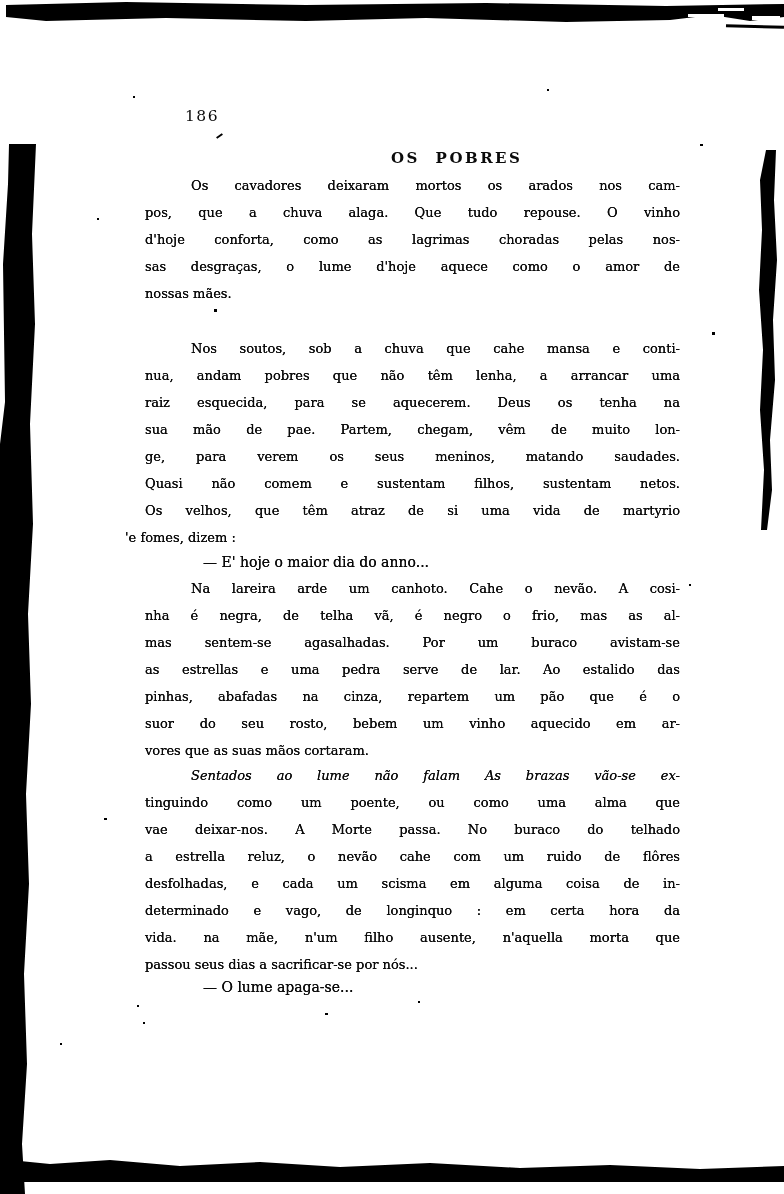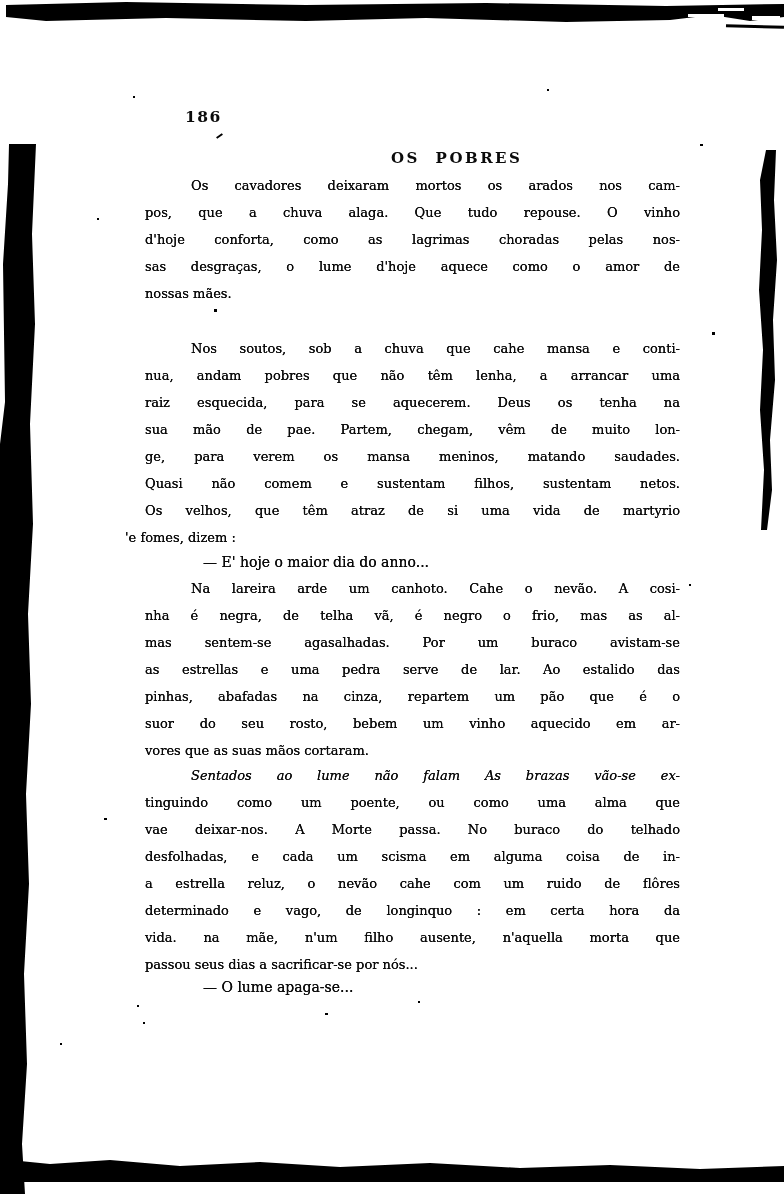--- a/index.html
+++ b/index.html
@@ -5,21 +5,21 @@
   html,body{margin:0;padding:0}
   body{
     width:784px;height:1194px;position:relative;overflow:hidden;
     background:#ffffff;color:#0b0b0b;
     font-family:"DejaVu Serif","Liberation Serif",serif;
   }
 
   
   .pagenum{
     position:absolute;left:185px;top:107px;
-    font-size:15.5px;font-weight:700;letter-spacing:1.5px;
+    font-size:15.5px;font-weight:400;letter-spacing:1.5px;
   }
   .runtitle{
     position:absolute;left:391px;top:107px;
     font-size:15px;font-weight:700;letter-spacing:2.5px;word-spacing:8px;margin-top:42px;
   }
 
   
   .para{
     position:absolute;left:145px;width:535px;
     font-size:13px;line-height:27px;
@@ -105,21 +105,21 @@
     <div class="line">d'hoje conforta, como as lagrimas choradas pelas nos-</div>
     <div class="line">sas desgraças, o lume d'hoje aquece como o amor de</div>
     <div class="line last">nossas mães.</div>
   </section>
 
   <section class="para" style="top:335px">
     <div class="line indent">Nos soutos, sob a chuva que cahe mansa e conti-</div>
     <div class="line">nua, andam pobres que não têm lenha, a arrancar uma</div>
     <div class="line">raiz esquecida, para se aquecerem. Deus os tenha na</div>
     <div class="line">sua mão de pae. Partem, chegam, vêm de muito lon-</div>
-    <div class="line">ge, para verem os mansa meninos, matando saudades.</div>
+    <div class="line">ge, para verem os seus meninos, matando saudades.</div>
     <div class="line">Quasi não comem e sustentam filhos, sustentam netos.</div>
     <div class="line">Os velhos, que têm atraz de si uma vida de martyrio</div>
     <div class="line last outdent">'e fomes, dizem :</div>
   </section>
 
   <div class="dialogue" style="top:549px">— E' hoje o maior dia do anno...</div>
 
   <section class="para" style="top:575px">
     <div class="line indent">Na lareira arde um canhoto. Cahe o nevão. A cosi-</div>
     <div class="line">nha é negra, de telha vã, é negro o frio, mas as al-</div>
@@ -127,22 +127,22 @@
     <div class="line">as estrellas e uma pedra serve de lar. Ao estalido das</div>
     <div class="line">pinhas, abafadas na cinza, repartem um pão que é o</div>
     <div class="line">suor do seu rosto, bebem um vinho aquecido em ar-</div>
     <div class="line last">vores que as suas mãos cortaram.</div>
   </section>
 
   <section class="para" style="top:762px">
     <div class="line indent italic">Sentados ao lume não falam  As brazas vão-se ex-</div>
     <div class="line">tinguindo como um poente, ou como uma alma que</div>
     <div class="line">vae deixar-nos. A Morte passa. No buraco do telhado</div>
+    <div class="line">a estrella reluz, o nevão cahe com um ruido de flôres</div>
     <div class="line">desfolhadas, e cada um scisma em alguma coisa de in-</div>
-    <div class="line">a estrella reluz, o nevão cahe com um ruido de flôres</div>
     <div class="line">determinado e vago, de longinquo : em certa hora da</div>
     <div class="line">vida. na mãe, n'um filho ausente, n'aquella morta que</div>
     <div class="line last">passou seus dias a sacrificar-se por nós...</div>
   </section>
 
   <div class="dialogue" style="top:974px">— O lume apaga-se...</div>
 
 </main>
 
 </body></html>

